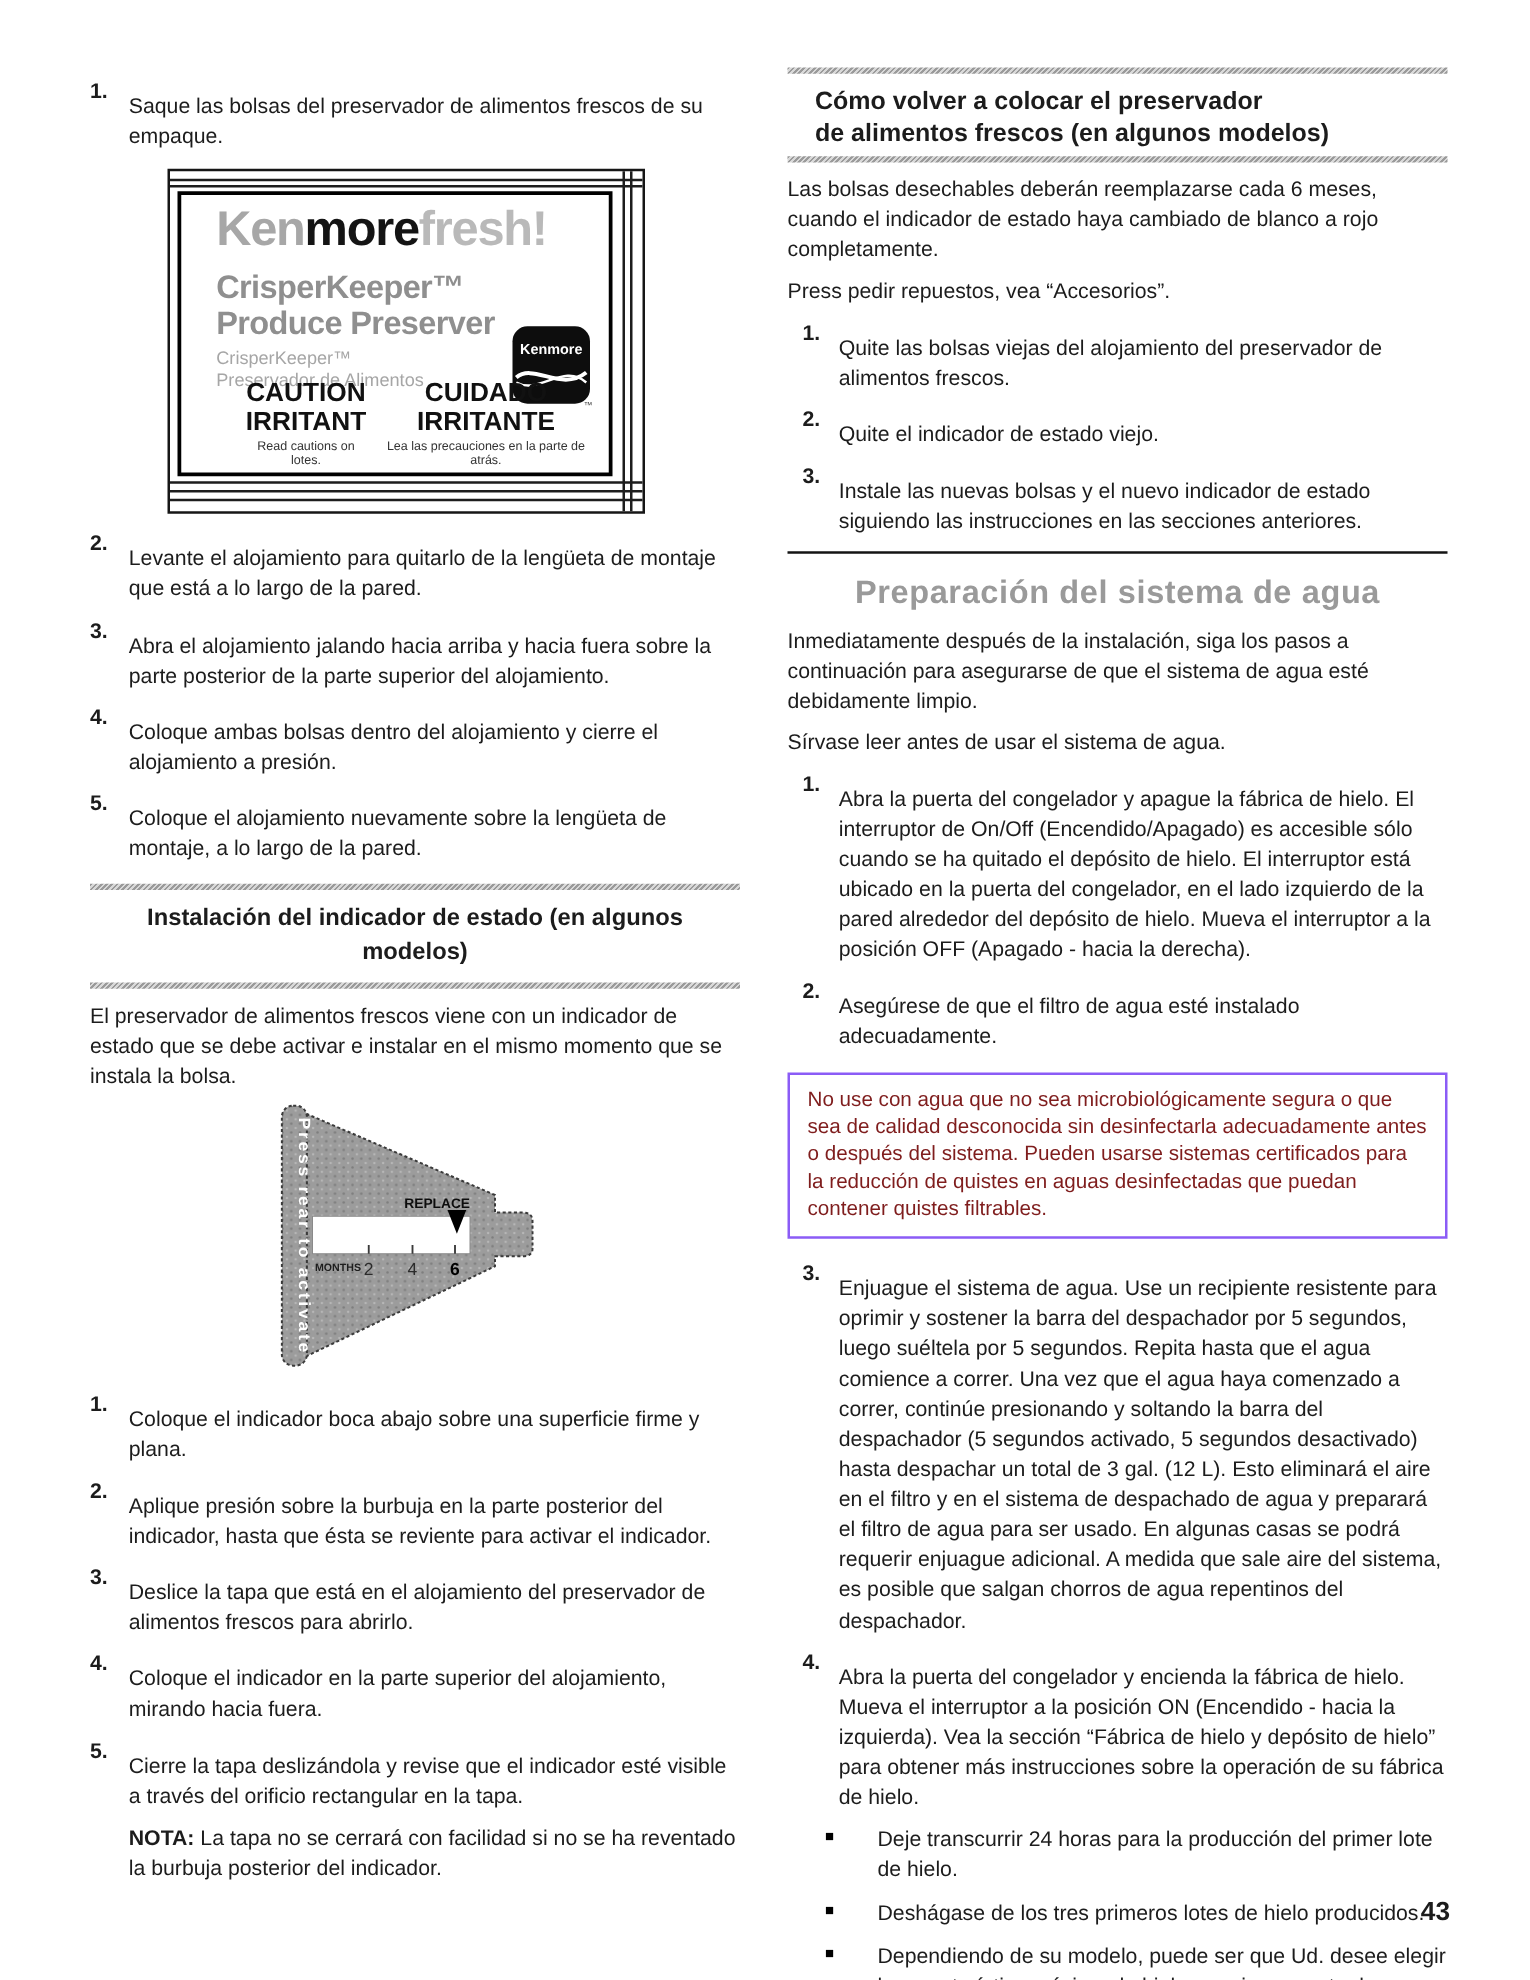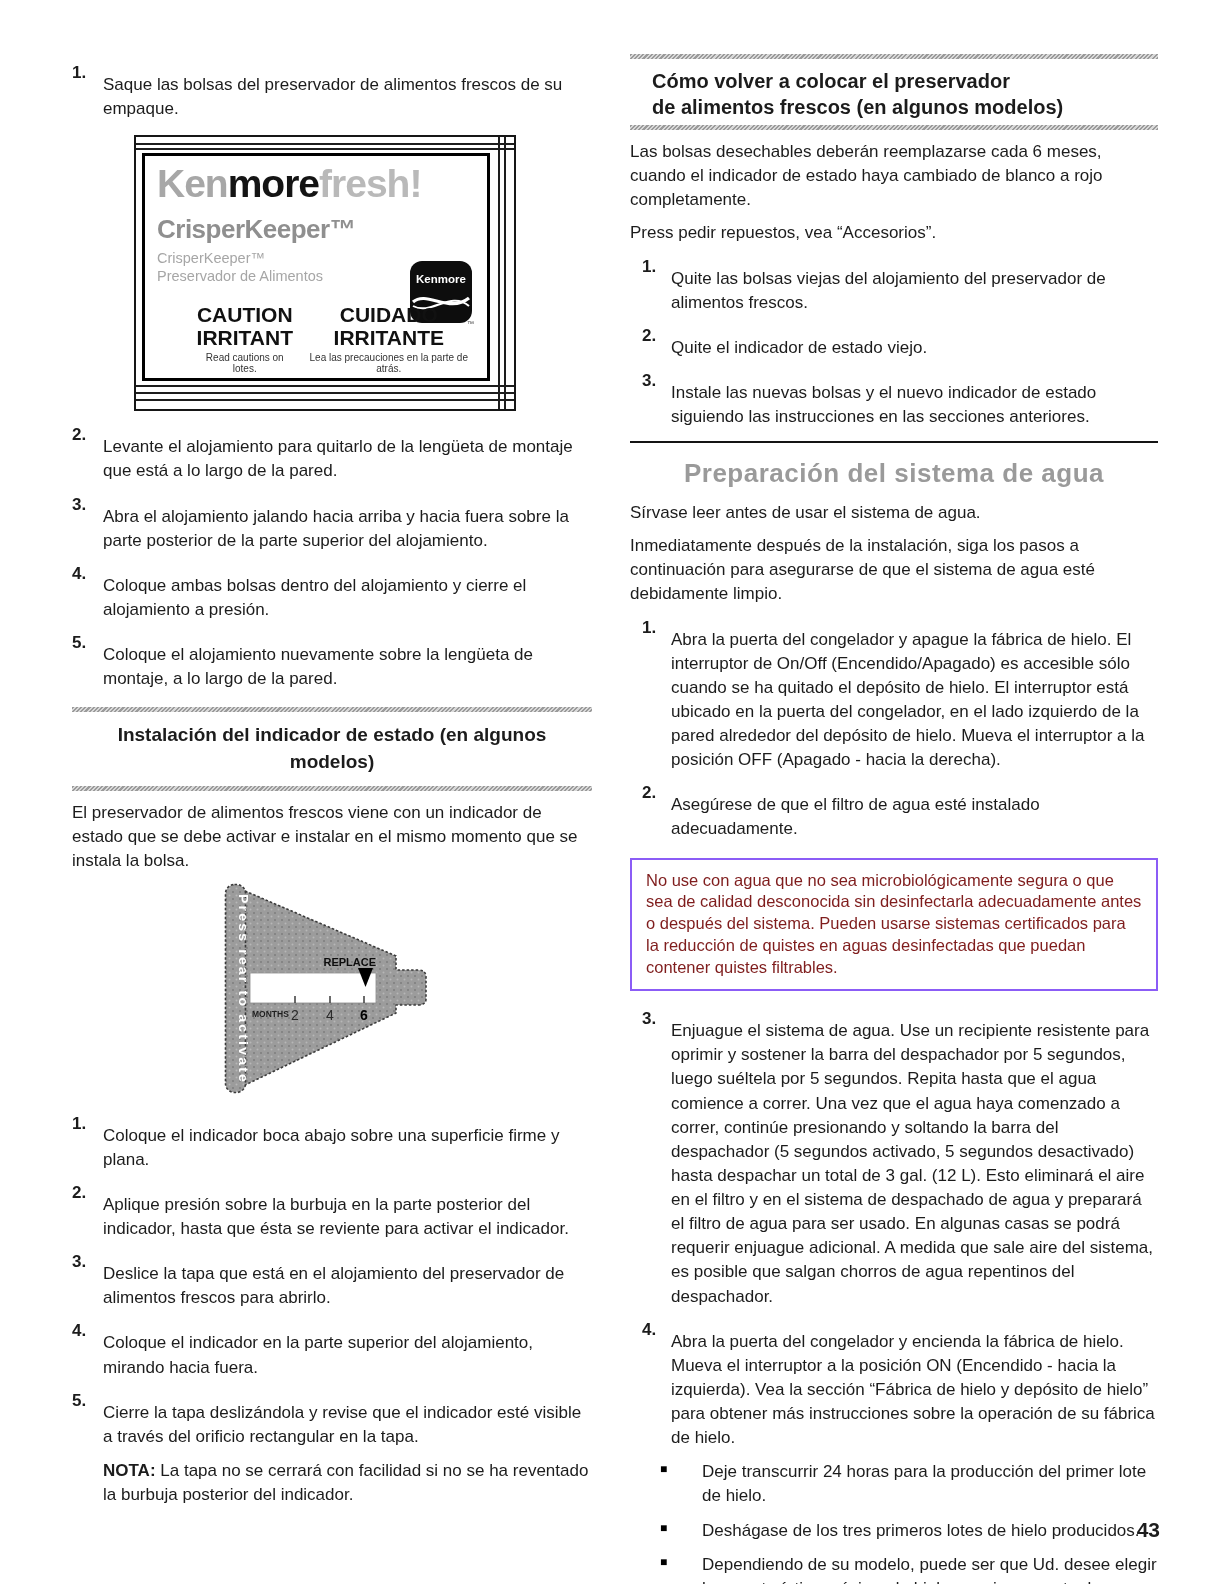--- a/index.html
+++ b/index.html
@@ -46,21 +46,21 @@
 
   
   .package{position:relative;width:378px;height:272px;border:2px solid #161616;
     margin:14px 0 12px 62px;background:#fff;}
   .package .hline{position:absolute;left:0;right:0;height:2px;background:#1d1d1d;}
   .package .hline.t1{top:6px;} .package .hline.t2{top:11px;}
   .package .hline.b1{bottom:22px;} .package .hline.b2{bottom:15px;} .package .hline.b3{bottom:8px;}
   .package .vline{position:absolute;top:0;bottom:0;width:2px;background:#1d1d1d;}
   .package .vline.r1{right:8px;} .package .vline.r2{right:14px;}
   .pkg-label{position:absolute;top:16px;left:6px;right:24px;bottom:28px;
-    border:3px solid #000;padding:8px 12px 4px;background:#fff;overflow:hidden;}
+    border:3px solid #000;padding:8px 28px 4px;background:#fff;overflow:hidden;}
   .brand{font-size:39px;font-weight:bold;letter-spacing:-1px;line-height:1;white-space:nowrap;}
   .brand .ken{color:#a7a7a7;} .brand .more{color:#141414;} .brand .fresh{color:#b9b9b9;}
   .ck-big{color:#8f8f8f;font-weight:bold;font-size:26px;line-height:1.12;letter-spacing:-.5px;}
   .ck-big.first{margin-top:12px;}
   .ck-sub{color:#a6a6a6;font-size:14.5px;line-height:1.2;}
   .ck-sub.first{margin-top:6px;}
   .badge{position:absolute;right:10px;top:104px;width:68px;height:70px;}
   .cautions{position:absolute;left:10px;right:6px;bottom:4px;display:flex;
     justify-content:space-between;text-align:center;margin-left:38px;}
   .cautions .cblock{line-height:1.12;}
@@ -91,20 +91,21 @@
         <div class="hline b1"></div>
         <div class="hline b2"></div>
         <div class="hline b3"></div>
         <div class="vline r1"></div>
         <div class="vline r2"></div>
         <div class="pkg-label">
           <div class="brand">
             <span class="ken">Ken</span><span class="more">more</span><span class="fresh">fresh!</span>
           </div>
           <div class="ck-big first">CrisperKeeper™</div>
+          <div class="ck-big">Produce Preserver</div>
           <div class="ck-sub first">CrisperKeeper™</div>
           <div class="ck-sub">Preservador de Alimentos</div>
           <div class="badge">
             <svg width="68" height="70" viewBox="0 0 68 70">
               <rect x="1" y="1" width="62" height="62" rx="12" fill="#0d0d0d"></rect>
               <text x="32" y="23" text-anchor="middle" font-size="11.5" font-weight="bold" fill="#ffffff" font-family="Liberation Sans, sans-serif">Kenmore</text>
               <path d="M4,42 C18,30 40,54 60,38" stroke="#ffffff" stroke-width="3.2" fill="none"></path>
               <path d="M4,46 C22,56 42,30 60,46" stroke="#ffffff" stroke-width="2" fill="none"></path>
               <text x="65" y="66" text-anchor="end" font-size="7" fill="#444" font-family="Liberation Sans, sans-serif">™</text>
             </svg>
@@ -224,22 +225,22 @@
         <span class="txt">Quite el indicador de estado viejo.</span>
       </div>
       <div class="step">
         <span class="num">3.</span>
         <span class="txt">Instale las nuevas bolsas y el nuevo indicador de estado siguiendo las instrucciones en las secciones anteriores.</span>
       </div>
 
       <div class="thin-rule"></div>
       <div class="water-heading">Preparación del sistema de agua</div>
 
+      <p class="para">Inmediatamente después de la instalación, siga los pasos a continuación para asegurarse de que el sistema de agua esté debidamente limpio.</p>
       <p class="para">Sírvase leer antes de usar el sistema de agua.</p>
-      <p class="para">Inmediatamente después de la instalación, siga los pasos a continuación para asegurarse de que el sistema de agua esté debidamente limpio.</p>
 
       <div class="step">
         <span class="num">1.</span>
         <span class="txt">Abra la puerta del congelador y apague la fábrica de hielo. El interruptor de On/Off (Encendido/Apagado) es accesible sólo cuando se ha quitado el depósito de hielo. El interruptor está ubicado en la puerta del congelador, en el lado izquierdo de la pared alrededor del depósito de hielo. Mueva el interruptor a la posición OFF (Apagado - hacia la derecha).</span>
       </div>
       <div class="step">
         <span class="num">2.</span>
         <span class="txt">Asegúrese de que el filtro de agua esté instalado adecuadamente.</span>
       </div>
 

